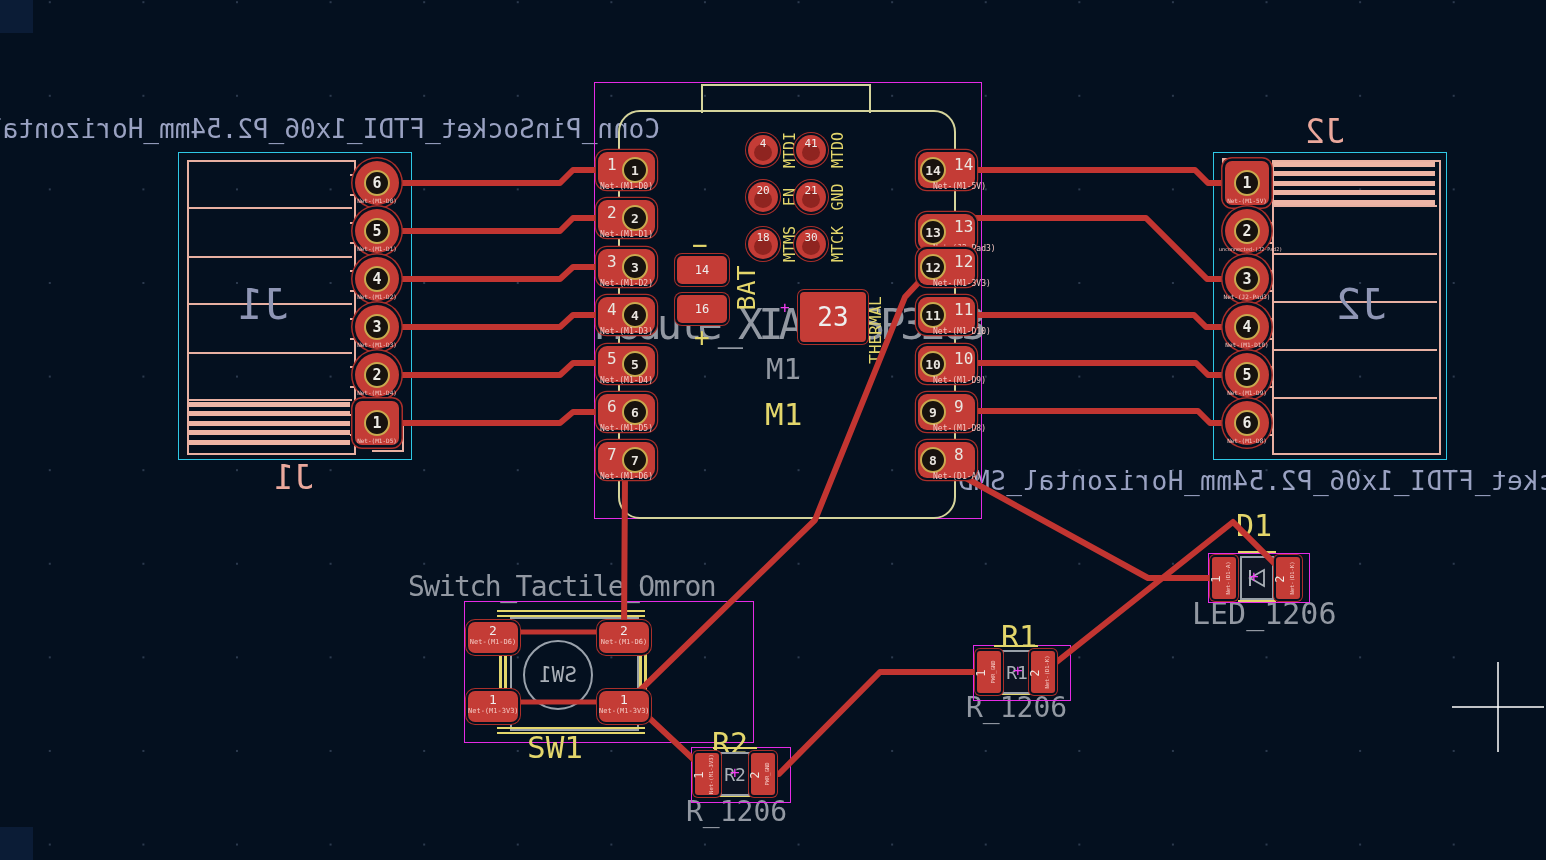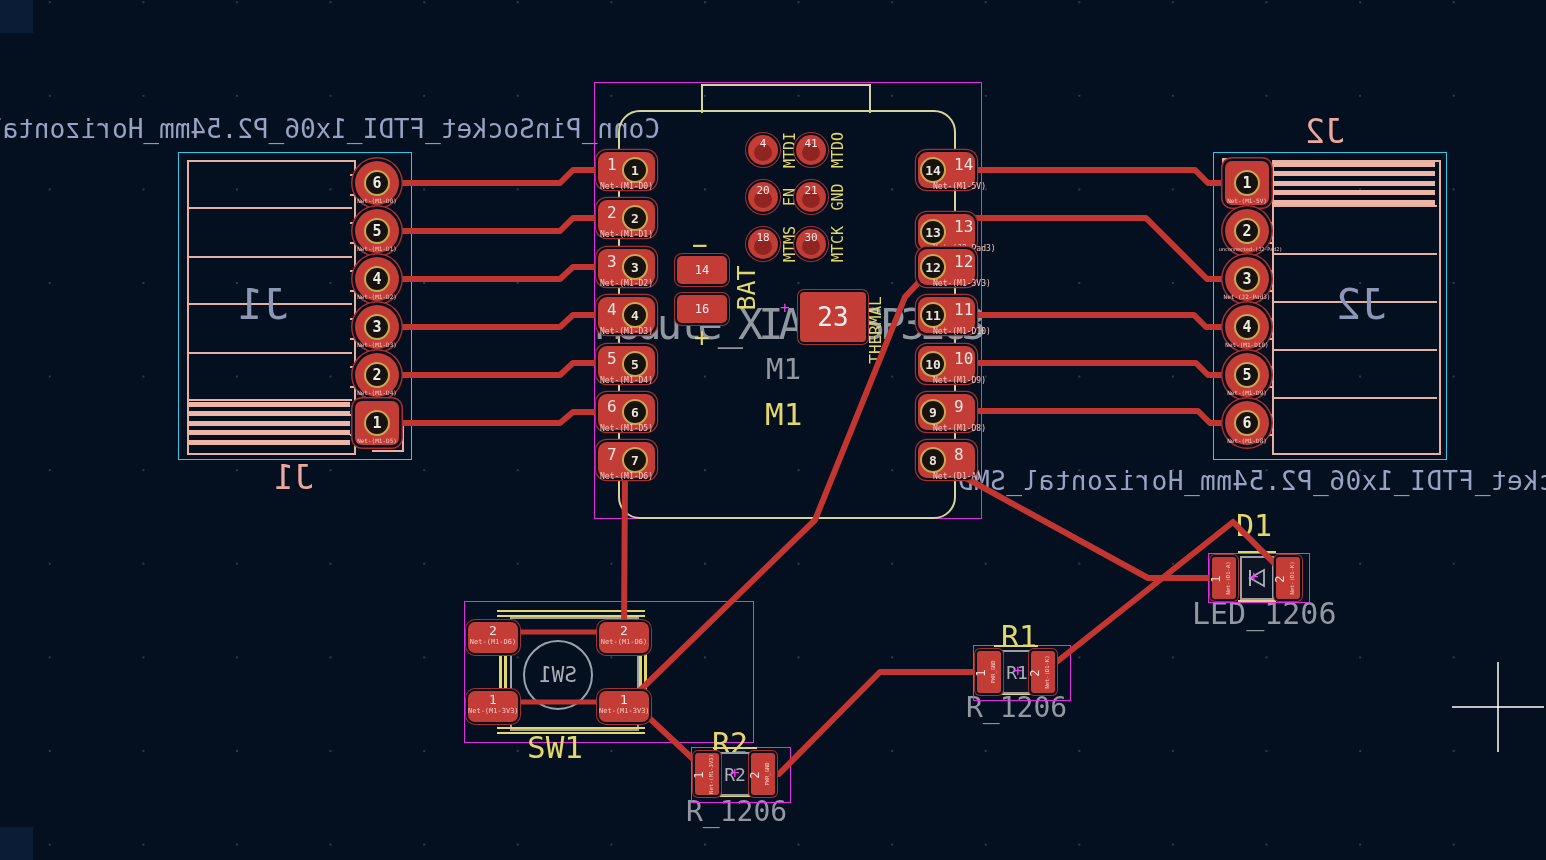--- a/index.html
+++ b/index.html
@@ -136,20 +136,21 @@
   <div class="silk" style="left:694px;top:322px;font-size:26px">+</div>
   <div class="vlab" style="left:830px;top:321px;width:90px;height:18px;font-size:16px">THERMAL</div>
 
   <div class="vlab" style="left:757px;top:142px;width:64px;height:16px;font-size:15px">MTDI</div>
   <div class="vlab" style="left:805px;top:142px;width:64px;height:16px;font-size:15px">MTDO</div>
   <div class="vlab" style="left:757px;top:189px;width:64px;height:16px;font-size:15px">EN</div>
   <div class="vlab" style="left:805px;top:189px;width:64px;height:16px;font-size:15px">GND</div>
   <div class="vlab" style="left:757px;top:236px;width:64px;height:16px;font-size:15px">MTMS</div>
   <div class="vlab" style="left:805px;top:236px;width:64px;height:16px;font-size:15px">MTCK</div>
 
+  <div class="fab" style="left:408px;top:570px;font-size:28px;letter-spacing:-1.5px">Switch_Tactile_Omron</div>
   <div class="cy-m" style="left:464px;top:601px;width:288px;height:140px"></div>
   <div class="swbody" style="left:510px;top:617px;width:125px;height:110px"></div>
   <div class="ysilk" style="left:497px;top:610px;width:148px"></div>
   <div class="ysilk" style="left:497px;top:615px;width:148px"></div>
   <div class="ysilk" style="left:497px;top:727px;width:148px"></div>
   <div class="ysilk" style="left:497px;top:732px;width:148px"></div>
   <div style="position:absolute;left:499px;top:652px;width:2.5px;height:40px;background:#e3d66b"></div>
   <div style="position:absolute;left:504px;top:652px;width:2.5px;height:40px;background:#e3d66b"></div>
   <div style="position:absolute;left:639px;top:652px;width:2.5px;height:40px;background:#e3d66b"></div>
   <div style="position:absolute;left:644px;top:652px;width:2.5px;height:40px;background:#e3d66b"></div>

